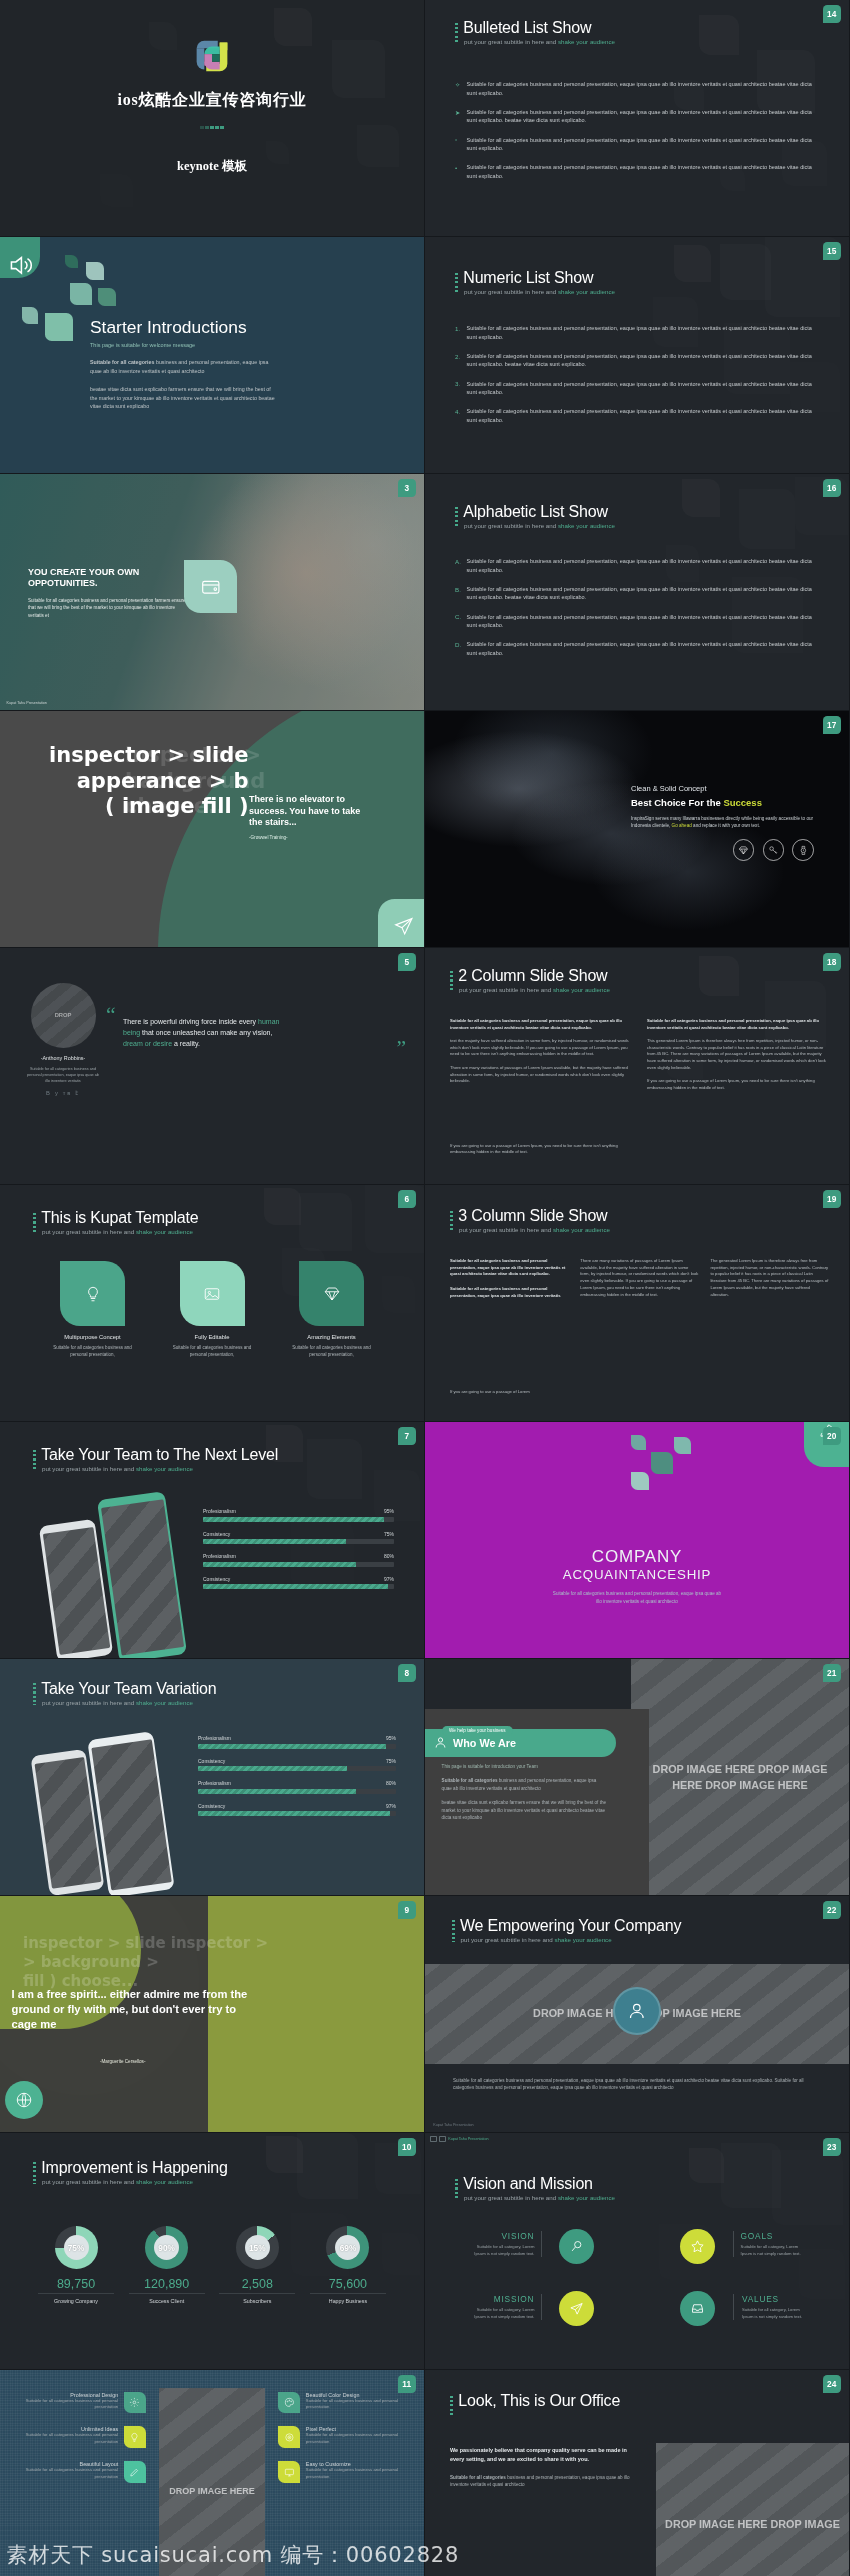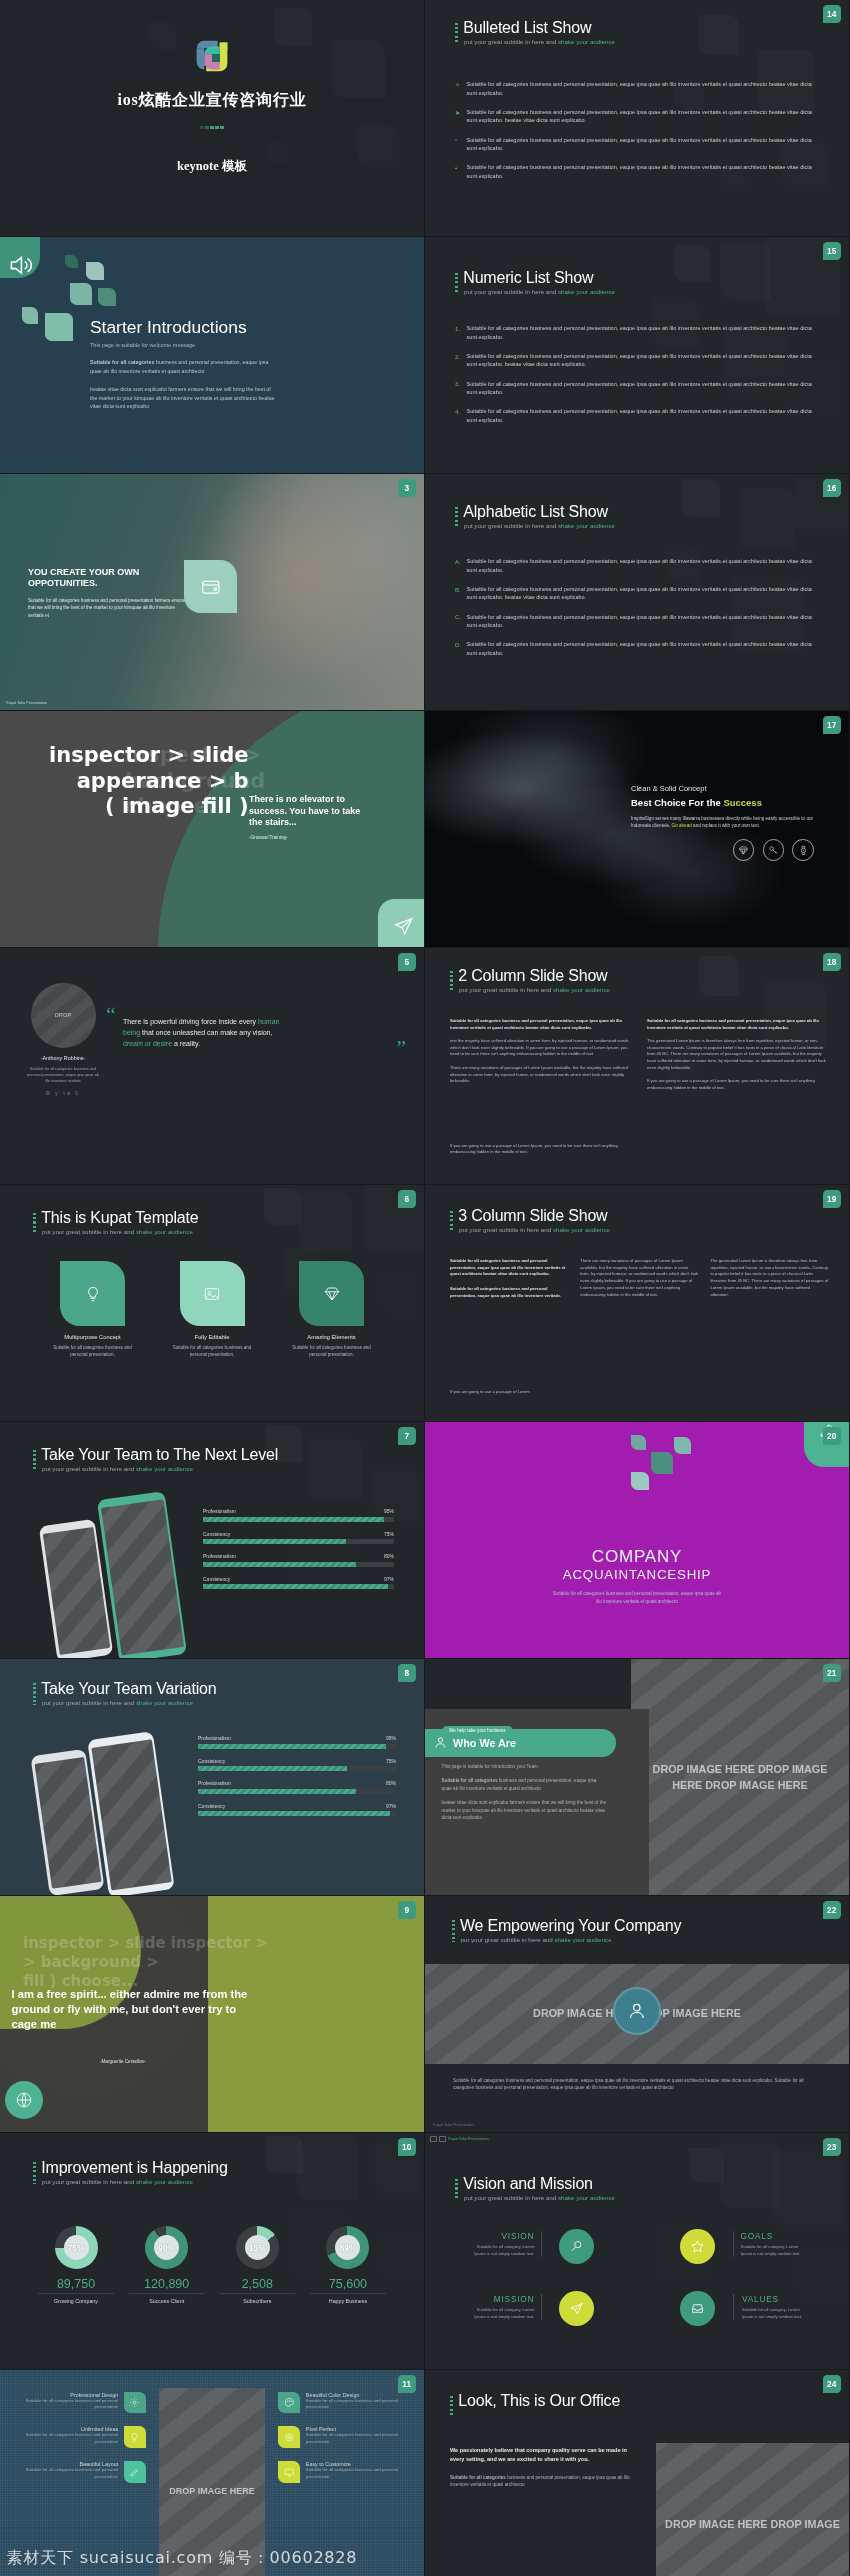--- a/index.html
+++ b/index.html
@@ -211,21 +211,21 @@
   .feat-ic {
     width: 21.6px; height: 21.6px; border-radius: 0 6.6px 0 6.6px;
     display: flex; align-items: center; justify-content: center;
     flex: 0 0 21.6px;
   }
   .feat-t { font-size: 5.4px; color: #cfd5d8; }
   .feat-d { font-size: 4.3px; line-height: 1.6; color: #9fa8ad; }
   .watermark {
     position: absolute; left: 0; right: 0; bottom: 6.6px;
     text-align: left; padding-left: 6.6px;
-    font-size: 16px; color: rgba(255,255,255,.78);
+    font-size: 21px; color: rgba(255,255,255,.78);
     letter-spacing: 0.8px; z-index: 60;
     font-family: "DejaVu Sans", sans-serif;
   }
   .chrome-top { position: absolute; left: 5px; top: 2.5px; display: flex; gap: 2.5px; align-items: center; z-index: 40; }
   .chrome-top b { width: 6.6px; height: 6.6px; border: 0.8px solid #5f6b70; border-radius: 0.8px; display: block; }
   .chrome-top u { font-size: 3.7px; color: #4fae8f; text-decoration: none; }
 </style>
 </head>
 <body>
 

